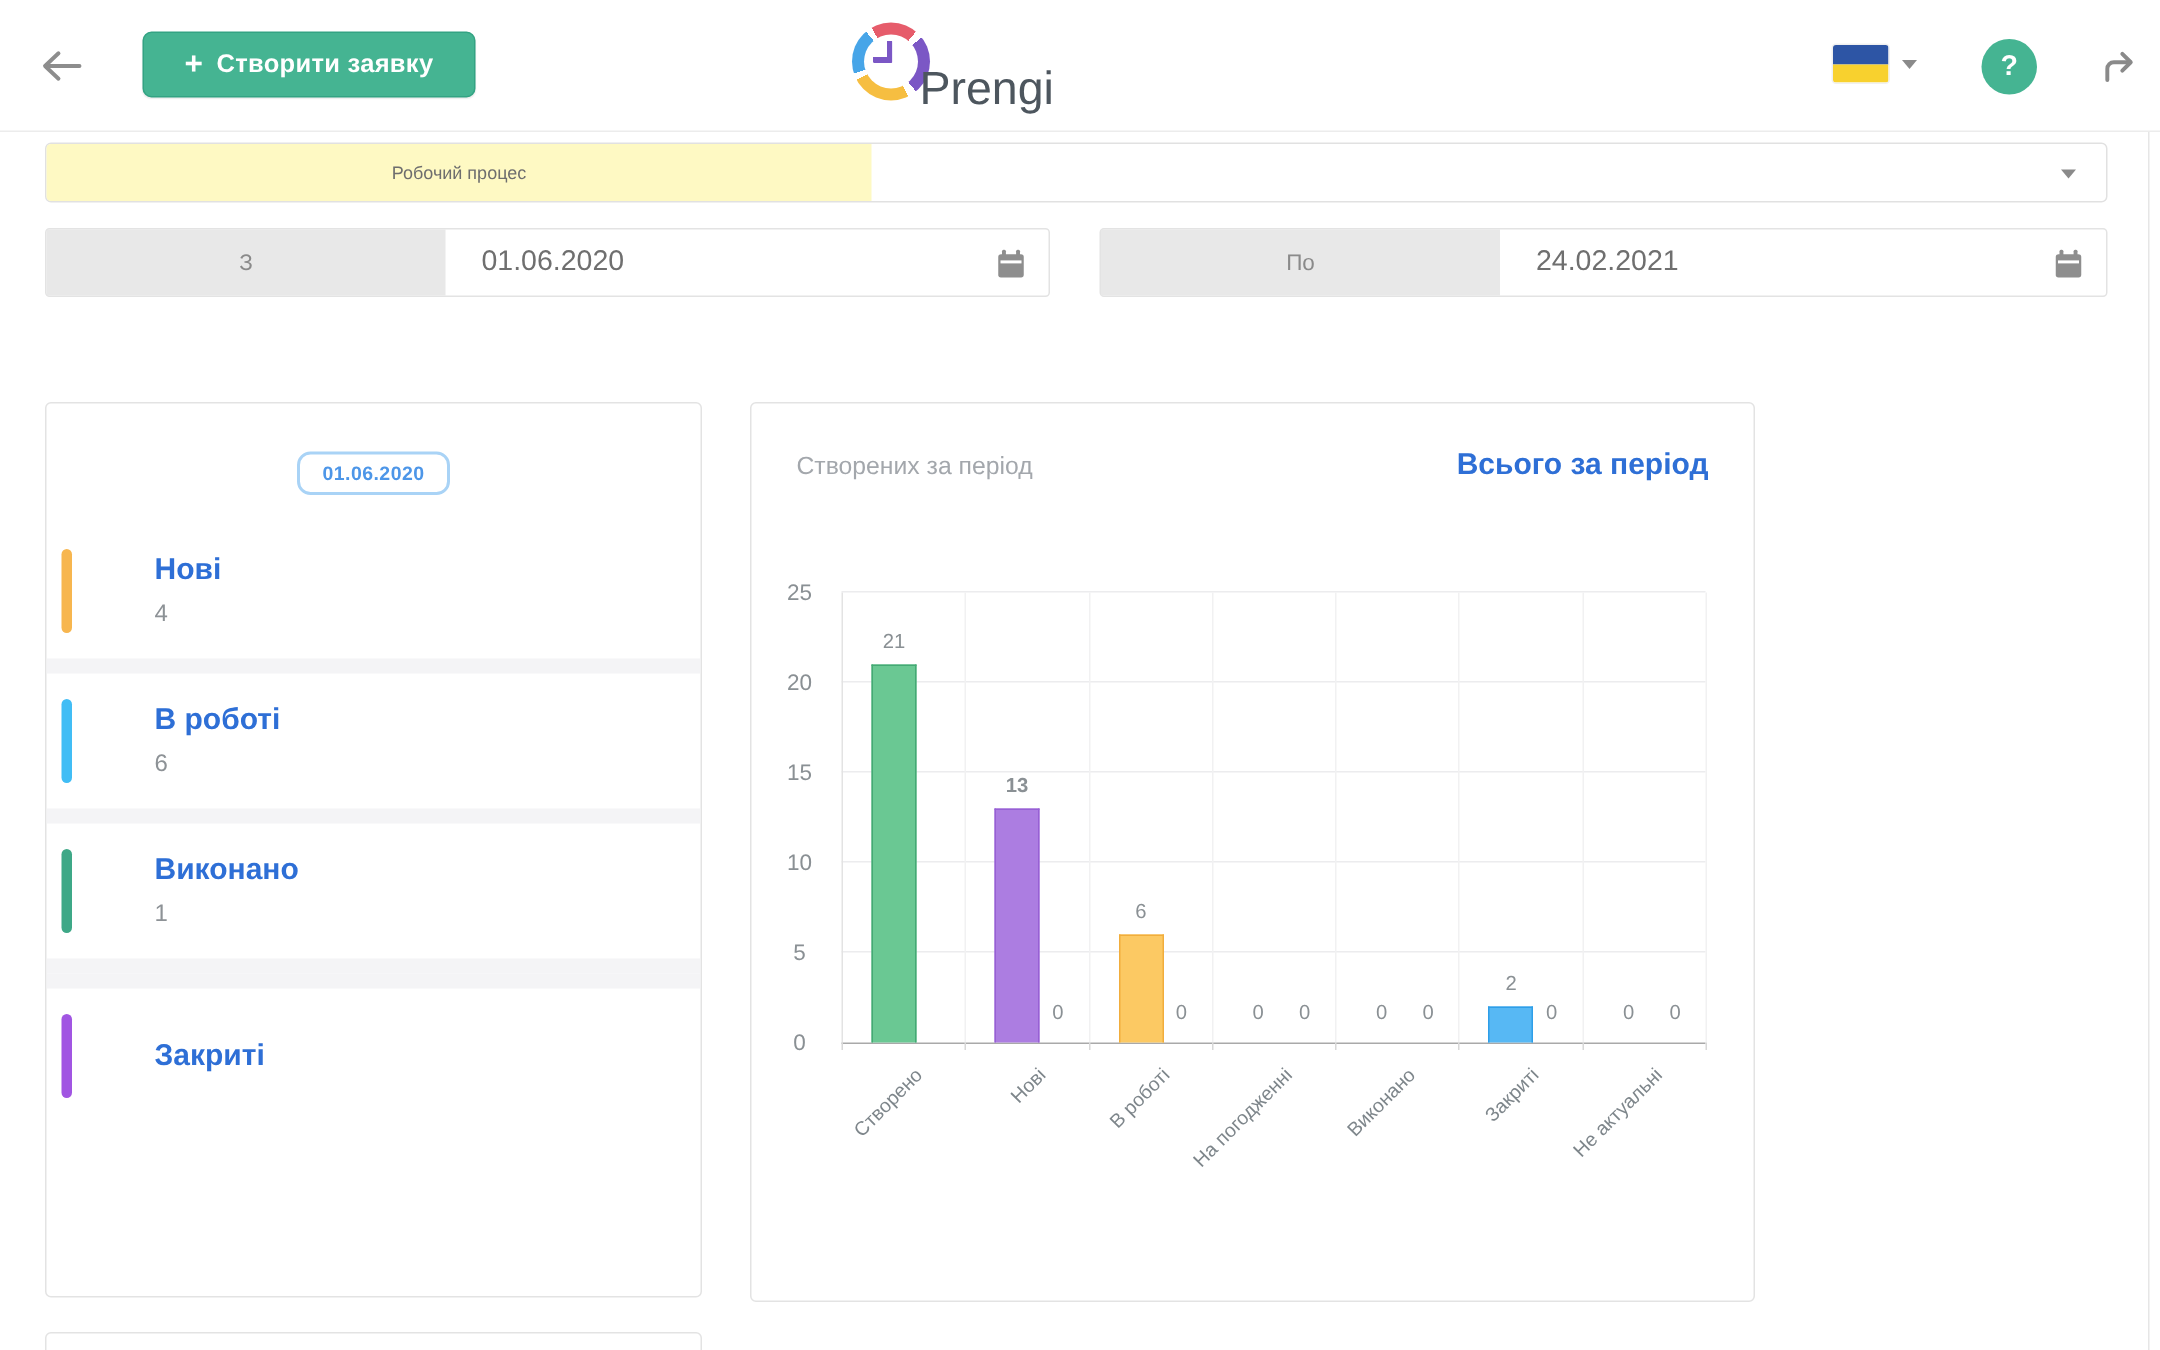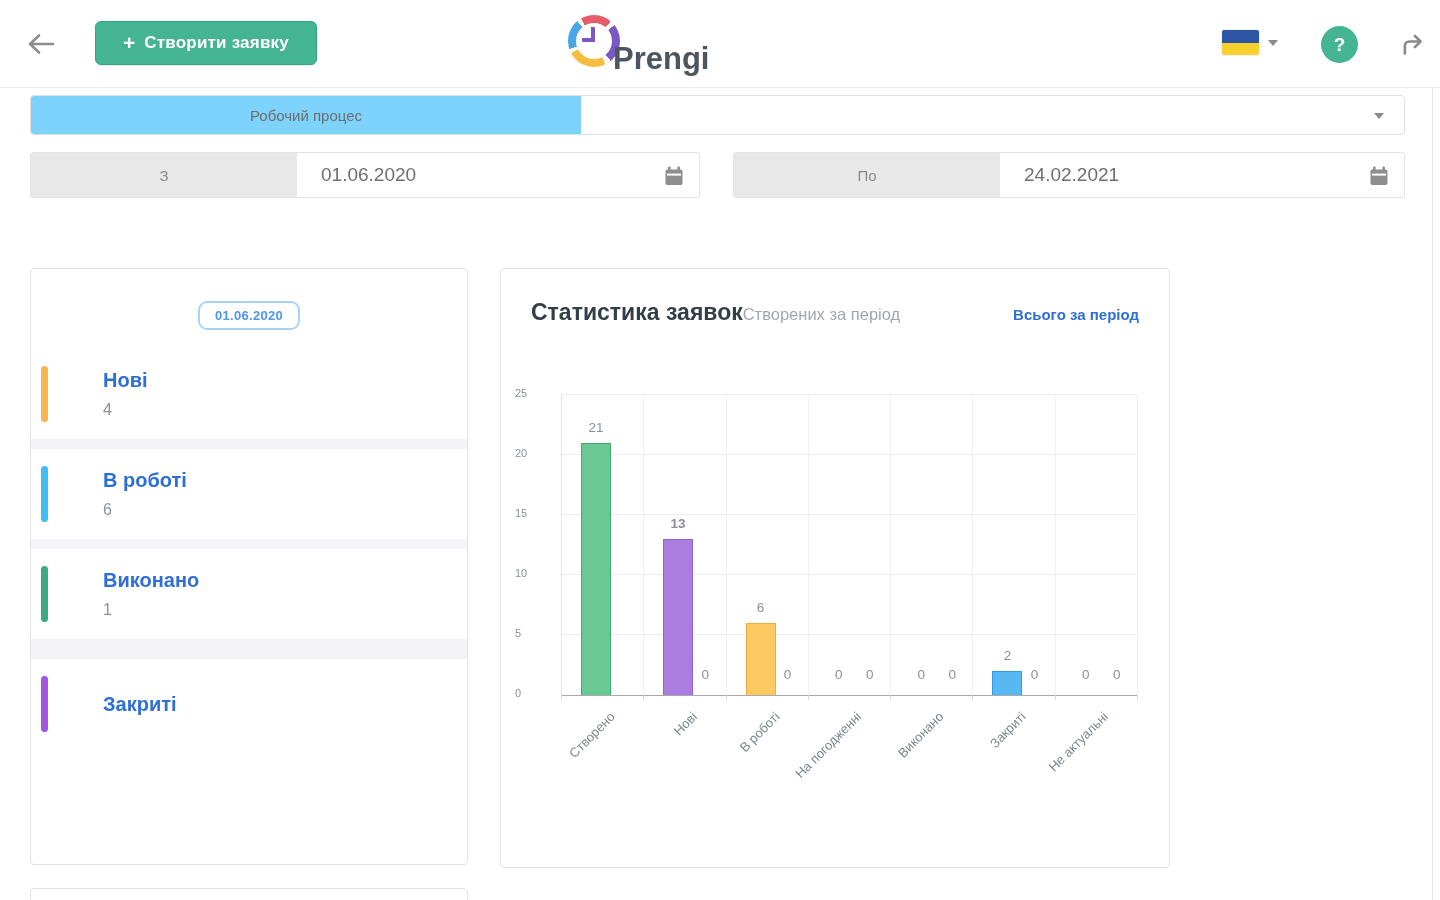--- a/index.html
+++ b/index.html
@@ -31,36 +31,36 @@
   .logo{position:absolute;left:568px;top:15px;display:flex;align-items:flex-end;}
   .clock{position:relative;width:52px;height:52px;border-radius:50%;
     background:conic-gradient(from 330deg,
       #E65C6B 0 70deg,   #fff 70deg 82deg,
       #7B57C5 82deg 170deg, #fff 170deg 184deg,
       #F6BE41 184deg 272deg, #fff 272deg 282deg,
       #47A5E8 282deg 350deg, #fff 350deg 360deg);}
   .clock .inner{position:absolute;left:8px;top:8px;width:36px;height:36px;border-radius:50%;background:#fff;}
   .clock .hands{position:absolute;left:14px;top:12px;width:13px;height:15px;
     border-right:4px solid #7B57C5;border-bottom:4px solid #7B57C5;border-radius:1px;}
-  .logo-text{font-size:31px;font-weight:bold;color:#4D565E;line-height:1;margin-left:-7px;position:relative;top:7px;}
+  .logo-text{font-size:31px;font-weight:normal;color:#4D565E;line-height:1;margin-left:-7px;position:relative;top:7px;}
 
   .flag-wrap{position:absolute;left:1222px;top:30px;display:flex;align-items:center;cursor:pointer;}
   .flag{width:37px;height:25px;border-radius:2px;overflow:hidden;box-shadow:0 0 0 1px rgba(0,0,0,.06);}
   .flag .top{height:50%;background:var(--flag_blue);}
   .flag .bot{height:50%;background:var(--flag_yellow);}
   .caret{width:0;height:0;border-left:5.5px solid transparent;border-right:5.5px solid transparent;border-top:6px solid #8A8A8A;margin-left:9px;}
   .help-btn{position:absolute;left:1321px;top:26px;width:37px;height:37px;border-radius:50%;background:var(--accent_green);
     color:#fff;font-size:19px;font-weight:bold;display:flex;align-items:center;justify-content:center;cursor:pointer;}
   .share-btn{position:absolute;left:1398px;top:29px;width:30px;height:30px;cursor:pointer;}
 
   
   .select-row{position:absolute;left:30px;top:95px;width:1375px;height:40px;background:#fff;border:1px solid #E1E1E1;
     border-radius:4px;display:flex;align-items:stretch;cursor:pointer;}
-  .select-label{width:550px;background:#7dd3fc;display:flex;align-items:center;justify-content:center;
-    color:#6E6E6E;font-size:15px;border-radius:3px 0 0 3px;}
+  .select-label{width:550px;background:#fef9c3;display:flex;align-items:center;justify-content:center;
+    color:#6E6E6E;font-size:12px;border-radius:3px 0 0 3px;}
   .select-caret{position:absolute;right:20px;top:17px;}
 
   .date-field{position:absolute;top:152px;height:46px;background:#fff;border:1px solid #E3E3E3;border-radius:3px;
     display:flex;align-items:center;cursor:pointer;}
   .df-a{left:30px;width:670px;}
   .df-b{left:733px;width:672px;}
   .df-label{width:266px;align-self:stretch;background:#E8E8E8;display:flex;align-items:center;justify-content:center;
     color:#8A8A8A;font-size:15px;flex:none;}
   .df-value{margin-left:24px;font-size:19px;color:#6F6F6F;}
   .df-cal{position:absolute;right:14px;top:12px;}
@@ -81,26 +81,26 @@
   .srow .slabel{color:var(--link_blue);font-size:20px;font-weight:bold;cursor:pointer;width:fit-content;}
   .srow .svalue{color:var(--muted_text);font-size:16px;}
   .ssep{height:10px;background:#F4F4F6;}
 
   
   .chart-card{position:absolute;left:500px;top:268px;width:670px;height:600px;background:#fff;
     border:1px solid #E3E3E3;border-radius:4px;}
   .chart-header{display:flex;align-items:baseline;padding:30px 30px 0 30px;}
   .chart-title{font-size:23px;font-weight:bold;color:#333E48;}
   .chart-subtitle{font-size:16.5px;color:#A3A7AC;}
-  .chart-link{margin-left:auto;font-size:15px;color:var(--link_blue);font-weight:bold;cursor:pointer;}
+  .chart-link{margin-left:auto;font-size:20px;color:var(--link_blue);font-weight:bold;cursor:pointer;}
   .plot-wrap{position:absolute;left:60px;top:126px;width:576px;height:300px;}
   .gridline{position:absolute;left:0;width:576px;height:1px;}
   .vline{position:absolute;top:0;width:1px;height:300px;}
   .vtick{position:absolute;top:300px;width:1px;height:5px;background:#D8D8D8;}
-  .ytick{position:absolute;left:-46px;width:36px;text-align:left;font-size:11px;color:#8A9094;}
+  .ytick{position:absolute;left:-46px;width:36px;text-align:center;font-size:15px;color:#8A9094;}
   .chart-bar{position:absolute;width:30px;}
   .val-label{position:absolute;width:50px;text-align:center;font-size:13.5px;color:#8A9094;}
   .xlabel{position:absolute;font-size:13px;color:#7E868B;white-space:nowrap;transform-origin:100% 0;transform:rotate(-45deg);}
 
   .bottom-card{position:absolute;left:30px;top:888px;width:438px;height:20px;background:#fff;
     border:1px solid #E3E3E3;border-radius:4px 4px 0 0;}
   .scroll-line{position:absolute;left:1432px;top:88px;width:1px;height:812px;background:#E6E6E6;}
 
   svg{display:block;}
 </style>
@@ -207,21 +207,20 @@
         <div class="ssep"></div>
         <div class="srow">
           <span class="bar" style="background: rgb(161, 85, 226);"></span>
           <div class="slabel">Закриті</div>
         </div>
       </div>
   </div>
 
   <div class="chart-card">
     <div class="chart-header">
-      <span class="chart-title">Статистика заявок</span>
       <span class="chart-subtitle">Створених за період</span>
       <span class="chart-link">Всього за період</span>
     </div>
     <div class="plot-wrap" id="plot">
         <div class="gridline" style="top: 300px; background: rgb(169, 169, 169);"></div>
         <div class="ytick" style="top: 292px;">0</div>
         <div class="gridline" style="top: 239px; background: rgb(236, 236, 238);"></div>
         <div class="ytick" style="top: 232px;">5</div>
         <div class="gridline" style="top: 179px; background: rgb(236, 236, 238);"></div>
         <div class="ytick" style="top: 172px;">10</div>

